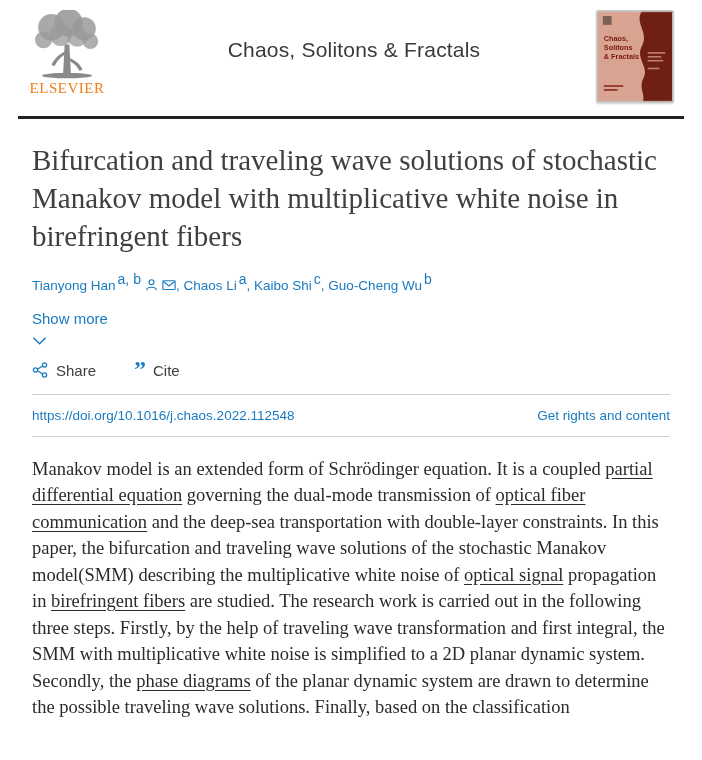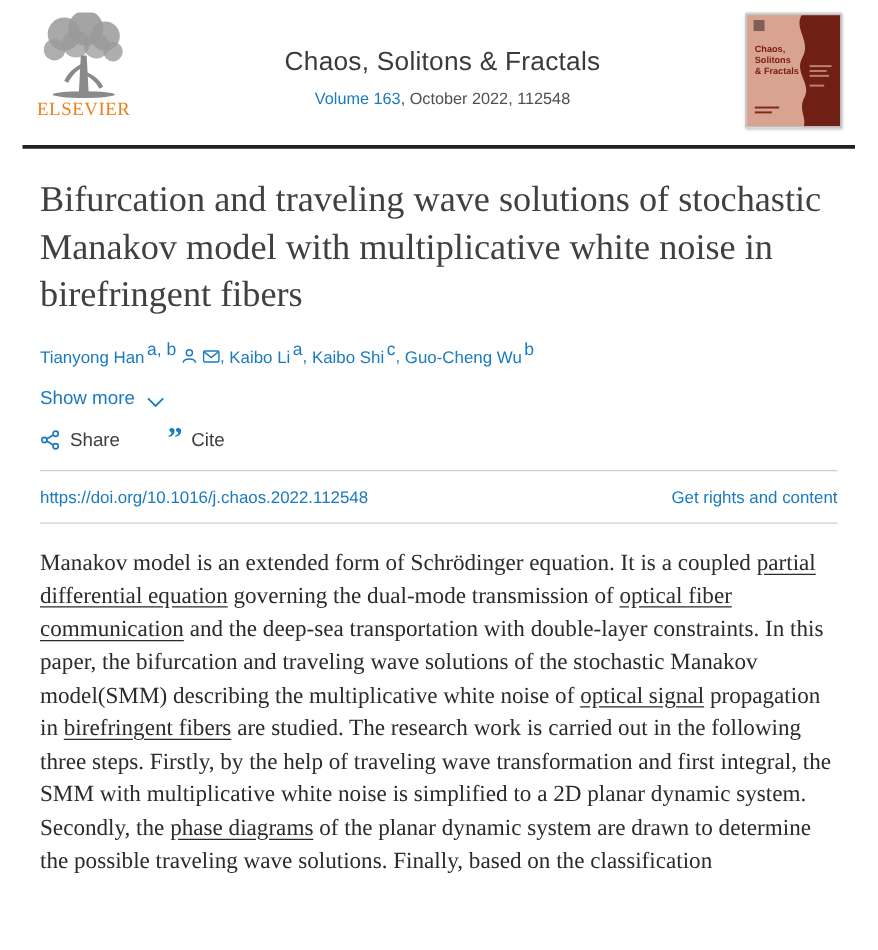--- a/index.html
+++ b/index.html
@@ -22,21 +22,21 @@
 
   
   .content { padding:0 32px; }
   .article-title { font-family:"Liberation Serif", serif; font-size:29px; font-weight:normal;
                    color:#404040; line-height:38px; margin-top:22px; max-width:645px; }
   .authors { margin-top:16px; font-size:13.5px; color:#1a7ac1; }
   .authors sup { font-size:14px; color:#1a7ac1; margin-left:2px; }
   .author { cursor:pointer; }
   .author-icons { display:inline-flex; gap:4px; vertical-align:-2px; margin-left:4px; }
   .author-icons svg { cursor:pointer; }
-  .show-more { margin-top:17px; font-size:15px; color:#1a7ac1; display:inline-flex; align-items:flex-end; gap:9px; cursor:pointer; }
+  .show-more { margin-top:17px; font-size:15px; color:#1a7ac1; display:inline-flex; align-items:flex-start; gap:9px; cursor:pointer;flex-direction:column; }
   .actions { margin-top:16px; display:flex; gap:38px; font-size:15px; color:#3c4043; }
   .action { display:inline-flex; align-items:center; gap:8px; cursor:pointer; }
   .cite-glyph { font-family:"Liberation Serif", serif; font-size:24px; line-height:12px; color:#1a7ac1; font-weight:bold; letter-spacing:-1px; height:14px; display:inline-block; }
   .thin-rule { border-top:1px solid #cfcfcf; margin-top:15px; }
   .doi-row { display:flex; justify-content:space-between; align-items:center; padding:13px 0; font-size:13.5px; }
 
   
   .abstract-heading { font-family:"Liberation Serif", serif; font-size:23px; font-weight:bold; color:#3b3b3b; margin-top:33px; }
   .abstract-body { font-family:Liberation Serif, serif; font-size:18.5px; line-height:26.5px;
                    color:#2b2b2b; margin-top:19px; max-width:660px; }
@@ -63,23 +63,20 @@
         <path d="M49 52 C40 56 34 62 30 70 L34 72 C38 64 44 58 50 56 Z"></path>
         <path d="M51 60 C60 64 66 68 70 76 L66 78 C62 70 56 66 50 64 Z"></path>
         <ellipse cx="50" cy="84" rx="32" ry="3.5"></ellipse>
       </g>
     </svg>
     <div class="logo-word">ELSEVIER</div>
   </div>
 
   <div class="journal-block">
     <div class="journal-title">Chaos, Solitons &amp; Fractals</div>
-    <div class="journal-issue">
-      <span class="link">Volume 163</span><span>, October 2022, 112548</span>
-    </div>
   </div>
 
   <div class="cover-thumb">
     <svg width="78" height="93" viewBox="0 0 78 93">
       <rect x="0" y="0" width="78" height="93" fill="#d8a390"></rect>
       <path d="M46 0 C38 12 54 22 46 36 C39 49 55 58 47 70 C43 79 50 86 47 93 L78 93 L78 0 Z" fill="#6f1f14"></path>
       <rect x="6" y="5" width="9" height="9" fill="#5d4a40" opacity=".75"></rect>
       <g fill="#7c1a0e" font-family="Liberation Sans, sans-serif" font-size="7.5" font-weight="bold">
         <text x="7" y="31">Chaos,</text>
         <text x="7" y="40">Solitons</text>
@@ -109,21 +106,21 @@
   <div class="authors">
     <span class="author"><span>Tianyong Han</span><sup>a, b</sup></span><span class="author-icons">
         <svg width="13" height="14" viewBox="0 0 16 16" fill="none" stroke="#1a7ac1" stroke-width="1.4">
           <circle cx="8" cy="4.6" r="3"></circle>
           <path d="M2 14.5 C2 9.5 14 9.5 14 14.5"></path>
         </svg>
         <svg width="14" height="14" viewBox="0 0 16 16" fill="none" stroke="#1a7ac1" stroke-width="1.3">
           <rect x="1" y="3.2" width="14" height="10" rx="1"></rect>
           <polyline points="1.5,4 8,9.2 14.5,4"></polyline>
         </svg>
-      </span><span>, </span><span class="author"><span>Kaibo Li</span><sup>a</sup></span><span>, </span><span class="author"><span>Kaibo Shi</span><sup>c</sup></span><span>, </span><span class="author"><span>Guo-Cheng Wu</span><sup>b</sup></span>
+      </span><span>, </span><span class="author"><span>Chaos Li</span><sup>a</sup></span><span>, </span><span class="author"><span>Kaibo Shi</span><sup>c</sup></span><span>, </span><span class="author"><span>Guo-Cheng Wu</span><sup>b</sup></span>
   </div>
 
   <div class="show-more">
     <span>Show more</span>
     <svg width="15" height="10" viewBox="0 0 16 10" fill="none" stroke="#1a7ac1" stroke-width="1.6">
         <polyline points="1.5,1.5 8,8 14.5,1.5"></polyline>
       </svg>
   </div>
 
   <div class="actions">

